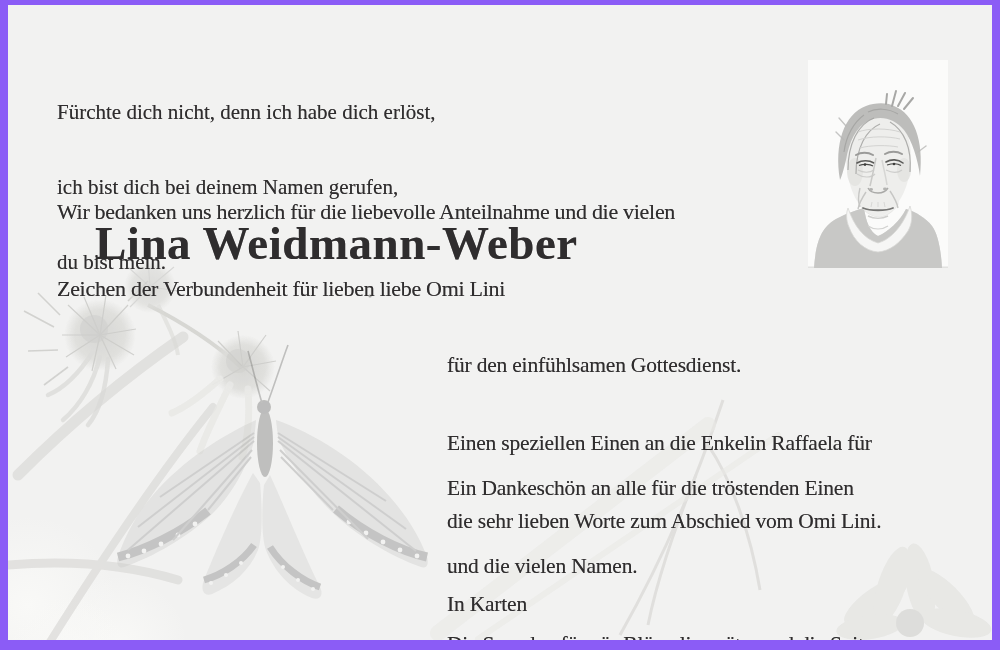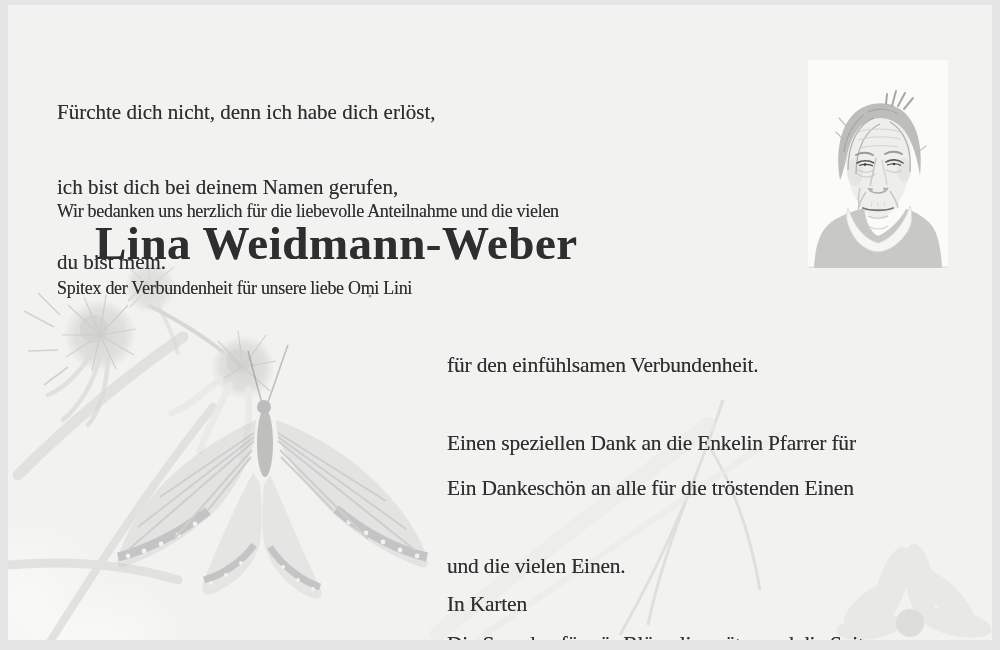--- a/index.html
+++ b/index.html
@@ -1,23 +1,23 @@
 <!DOCTYPE html>
 <html><head>
 <meta charset="utf-8">
 <style>
   html,body{margin:0;padding:0;background:#111;}
-  .page{position:relative;width:1000px;height:650px;background:#e5e5e5;overflow:hidden;
+  .page{position:relative;width:1000px;height:650px;background:#8b5cf6;overflow:hidden;
         font-family:"Liberation Serif","DejaVu Serif",serif;}
   .paper{position:absolute;left:8px;top:5px;width:984px;height:635px;background:#f2f2f1;
          overflow:hidden;color:#2f2d2e;}
   .bg-art{position:absolute;left:0;top:0;width:984px;height:635px;}
   .txt{position:absolute;white-space:pre;text-shadow:0 0 .4px rgba(47,45,46,.55);}
   .verse{left:49px;top:45px;font-size:21px;line-height:25px;}
-  .intro{left:49px;top:143px;font-size:18px;line-height:25.5px;letter-spacing:-0.3px;}
+  .intro{left:49px;top:143px;font-size:22px;line-height:25.5px;letter-spacing:-0.3px;}
   .name{left:49px;top:213px;font-size:47px;letter-spacing:.5px;line-height:1.08;font-weight:700;margin-left:38px;}
   .col{left:439px;font-size:21.5px;line-height:26px;letter-spacing:-0.2px;}
   .b1{top:295px}.b2{top:418px}.b3{top:534px}
   .photo{position:absolute;left:800px;top:55px;width:140px;height:208px;}
 </style>
 </head>
 <body>
 
 <div class="page">
   <div class="paper">
@@ -288,33 +288,34 @@
     </svg>
 
     <div class="txt verse">
       <div>Fürchte dich nicht, denn ich habe dich erlöst,</div>
       <div>ich bist dich bei deinem Namen gerufen,</div>
       <div>du bist mein.</div>
     </div>
 
     <div class="txt intro">
       <div>Wir bedanken uns herzlich für die liebevolle Anteilnahme und die vielen</div>
-      <div>Spitex der Verbundenheit für unsere liebe Omi Lini</div>
+      <div>Zeichen der Verbundenheit für lieben liebe Omi Lini</div>
     </div>
 
     <div class="txt name">Lina Weidmann-Weber</div>
 
     <div class="txt col b1">
-      <div>für den einfühlsamen Verbundenheit.</div>
-      <div>Einen speziellen Dank an die Enkelin Pfarrer für</div>
+      <div>für den einfühlsamen Gottesdienst.</div>
+      <div>Einen speziellen Einen an die Enkelin Raffaela für</div>
+      <div>die sehr lieben Worte zum Abschied vom Omi Lini.</div>
     </div>
 
     <div class="txt col b2">
       <div>Ein Dankeschön an alle für die tröstenden Einen</div>
-      <div>und die vielen Einen.</div>
+      <div>und die vielen Namen.</div>
       <div>Die Spenden für «äs Blüemli» später und die Spitex</div>
       
     </div>
 
     <div class="txt col b3">
       <div>In Karten</div>
       
     </div>
 
   </div>

